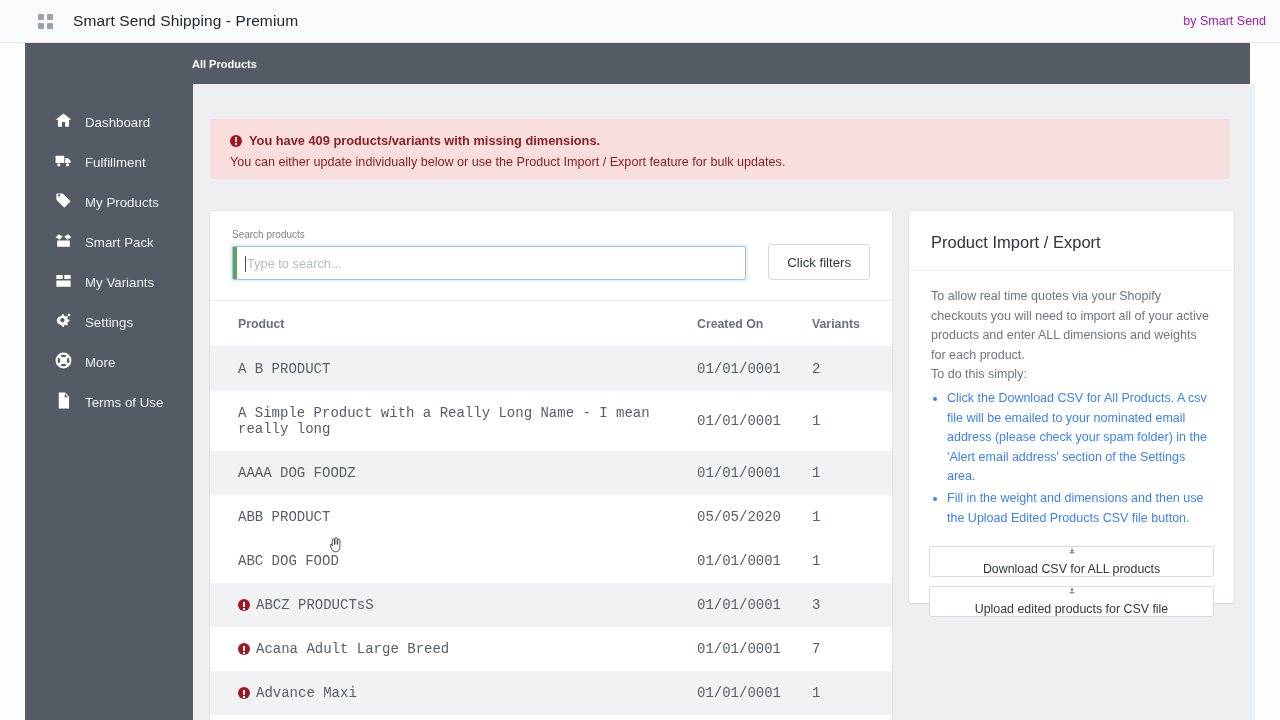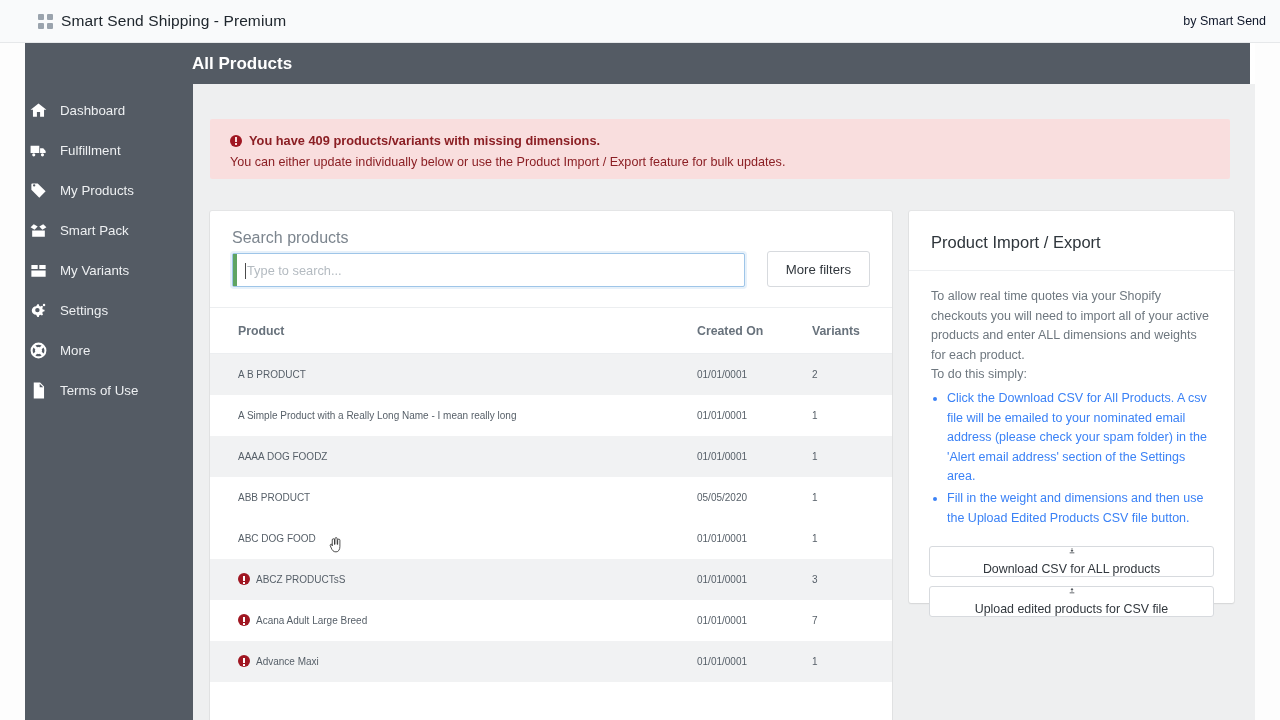--- a/index.html
+++ b/index.html
@@ -9,50 +9,50 @@
     background: #ffffff;
     overflow: hidden;
   }
   
   .appbar {
     position: absolute; top: 0; left: 0; width: 1280px; height: 43px;
     background: #f9fafb;
     border-bottom: 1px solid #e6e8ea;
     display: flex; align-items: center;
   }
-  .appbar-left { display: flex; align-items: center; gap: 8px; margin-left: 38px; }
+  .appbar-left { display: flex; align-items: center; gap: 20px; margin-left: 38px; }
   .grid-icon { width: 15px; height: 15px; display: grid;
     grid-template-columns: 6px 6px; grid-template-rows: 6px 6px; gap: 3px; }
   .grid-icon i { background: #9aa3ad; border-radius: 1px; display: block; }
   .app-title { font-size: 15.5px; color: #20272e; letter-spacing: .1px; }
-  .appbar-right { margin-left: auto; margin-right: 14px; font-size: 12.5px; color: #0f172a; }
+  .appbar-right { margin-left: auto; margin-right: 14px; font-size: 12.5px; color: #a21caf; }
 
   
   .gutter { position: absolute; top: 43px; left: 0; width: 25px; height: 677px; background: #fdfdfd; }
 
   
   .sidebar {
     position: absolute; top: 43px; left: 25px; width: 168px; height: 677px;
     background: #545b64;
   }
   .nav { margin-top: 47px; }
   .nav-item {
-    display: flex; align-items: center; gap: 12px;
-    height: 40px; padding-left: 3px; color: #eef0f2; font-size: 13.3px;
+    display: flex; align-items: flex-end; gap: 12px;
+    height: 40px; padding-left: 28px; color: #eef0f2; font-size: 13.3px;
     cursor: pointer;
   }
   .nav-ico { width: 20px; height: 20px; display: flex; align-items: center; justify-content: center; flex: 0 0 20px; }
   .nav-ico svg { width: 19px; height: 19px; fill: #ffffff; }
 
   
   .page-header {
     position: absolute; top: 43px; left: 193px; width: 1057px; height: 41px;
     background: #545b64; display: flex; align-items: center;
   }
-  .page-title { color: #ffffff; font-size: 17px; padding-left: 0px; margin-left: -1px; }
+  .page-title { color: #ffffff; font-size: 11px; padding-left: 0px; margin-left: -1px; }
 
   
   .content {
     position: absolute; top: 84px; left: 193px; width: 1062px; height: 636px;
     background: #eeeff0; overflow: hidden;
   }
   .right-edge { position: absolute; top: 43px; left: 1255px; width: 25px; height: 677px; background: #fdfdfd; }
 
   
   .alert {
@@ -70,21 +70,21 @@
     width: 2px; height: 2px; background: #f9dede; }
 
   
   .card {
     position: absolute; top: 127px; left: 17px; width: 682px; height: 620px;
     background: #ffffff; border-radius: 2px;
     box-shadow: 0 0 0 1px rgba(0,0,0,.04), 0 1px 2px rgba(0,0,0,.07);
   }
   .search-zone { padding: 18px 22px 20px 22px; display: flex; align-items: flex-end; gap: 22px; }
   .search-field { flex: 1; }
-  .search-label { font-size: 16px; color: #7c858e; margin-bottom: 6px; }
+  .search-label { font-size: 10px; color: #7c858e; margin-bottom: 6px; }
   .search-box {
     position: relative; height: 34px; background: #ffffff;
     border: 1px solid #9ec5e8; border-radius: 2px;
     box-shadow: 0 0 0 2px rgba(160,200,235,.25);
     display: flex; align-items: center;
   }
   .search-box::before {
     content: ""; position: absolute; left: 0; top: 0; bottom: 0; width: 4px;
     background: #5fa463;
   }
@@ -102,21 +102,21 @@
     cursor: pointer;
   }
 
   
   table.products { width: 100%; border-collapse: collapse; border-top: 1px solid #eceef0; }
   table.products th {
     text-align: left; font-size: 12.3px; color: #68727c; font-weight: bold;
     padding: 16px 0 15px 0; border-bottom: 1px solid #eceef0;
   }
   table.products td {
-    font-size: 10px; color: #565f68; padding: 14px 0; height: 41px;
+    font-size: 14px; color: #565f68; padding: 14px 0; height: 41px; font-family: Liberation Mono, monospace;
   }
   .c-prod { padding-left: 28px !important; }
   .c-date { width: 115px; }
   .c-var  { width: 80px; }
   tr.zebra td { background: #f1f2f3; }
   tr.hovered td { background: #ebecee; }
   .prod-cell { display: flex; align-items: center; gap: 6px; }
   .row-err { width: 12px; height: 12px; border-radius: 50%; background: #a01722;
     position: relative; flex: 0 0 12px; }
   .row-err::after { content: ""; position: absolute; left: 5px; top: 2.5px;
@@ -263,21 +263,21 @@
 
   <div class="card">
     <div class="search-zone">
       <div class="search-field">
         <div class="search-label">Search products</div>
         <div class="search-box">
           <span class="caret"></span>
           <input class="search-input" type="text" placeholder="Type to search..." style="">
         </div>
       </div>
-      <button class="filters-btn">More filters</button>
+      <button class="filters-btn">Click filters</button>
     </div>
 
     <table class="products">
       <thead>
         <tr>
           <th class="c-prod">Product</th>
           <th class="c-date">Created On</th>
           <th class="c-var">Variants</th>
         </tr>
       </thead>

